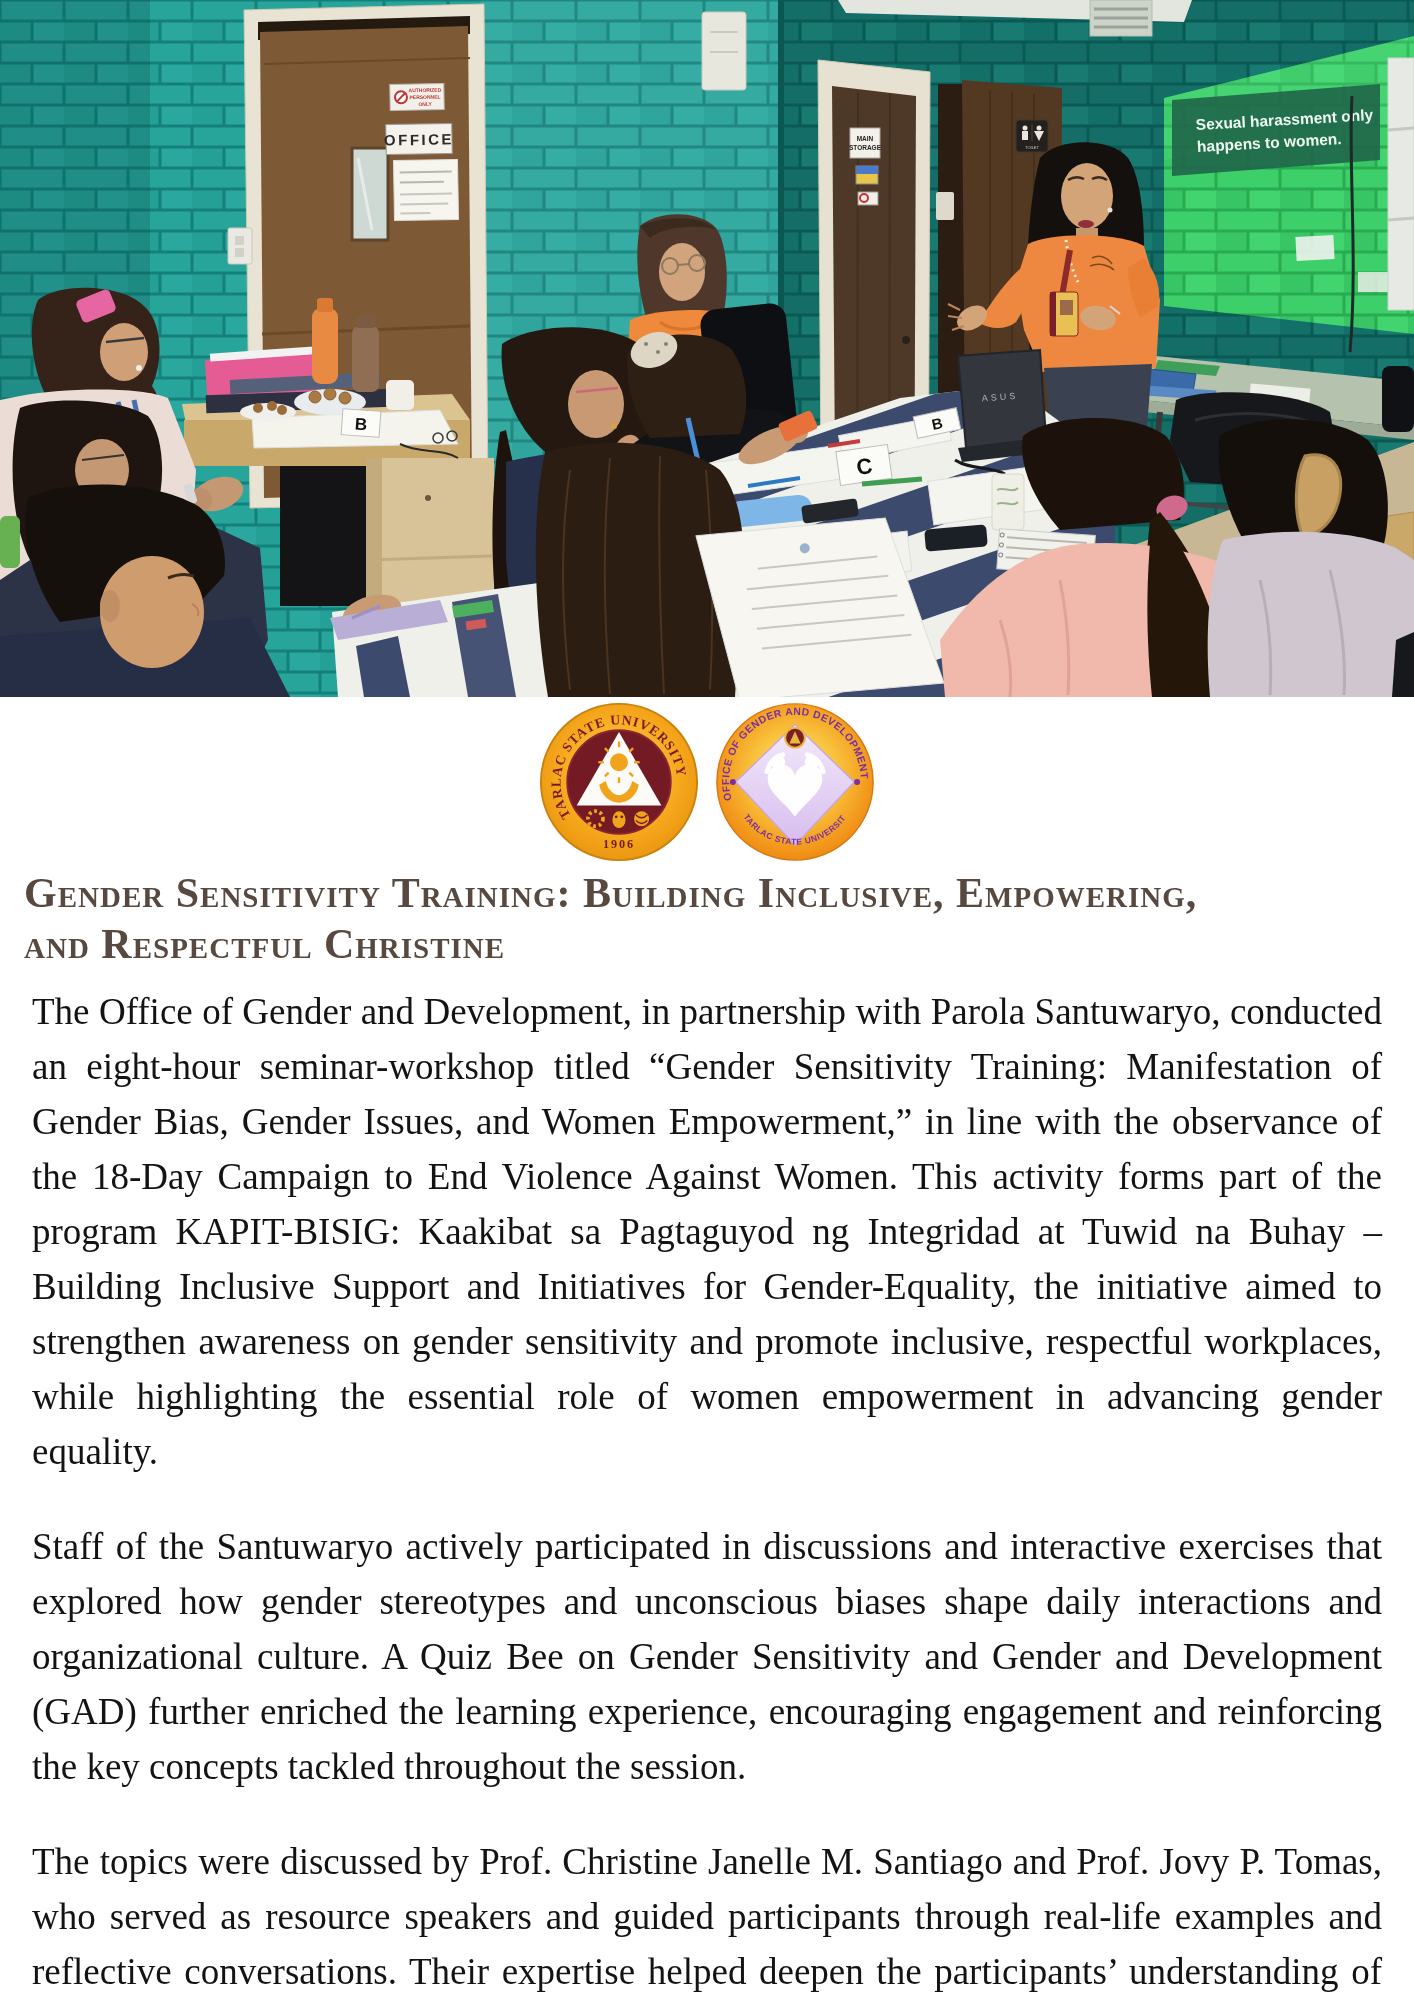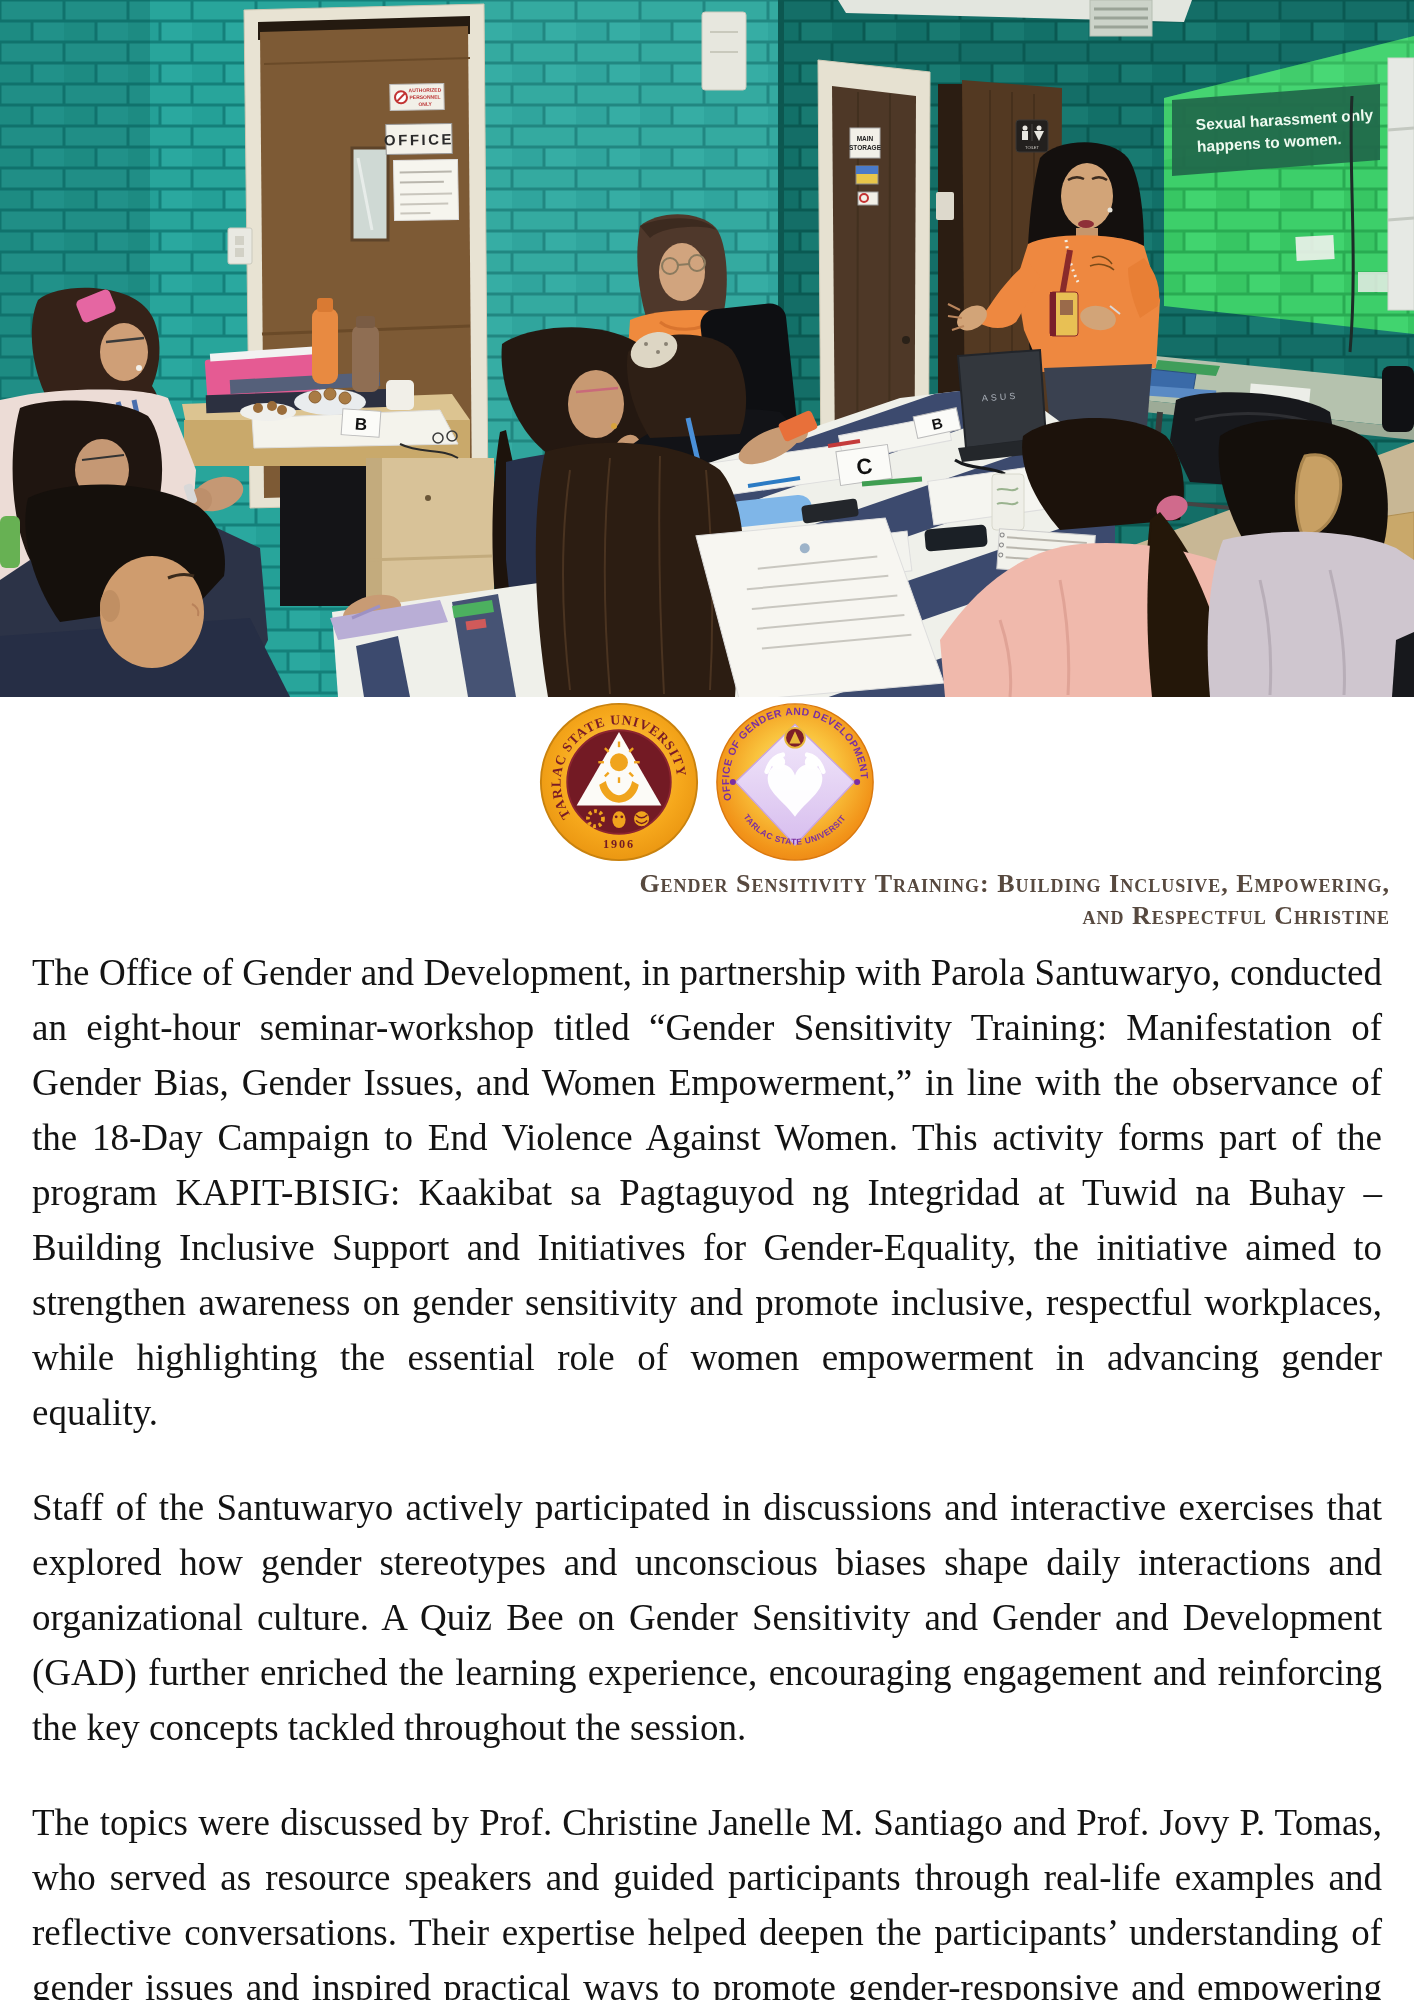--- a/index.html
+++ b/index.html
@@ -1,21 +1,21 @@
 <!DOCTYPE html>
 <html><head>
 <meta charset="utf-8">
 <style>
   html,body{margin:0;padding:0;background:#ffffff;}
   .page{position:relative;width:1414px;height:2000px;background:#fff;overflow:hidden;
         font-family:"Liberation Serif",serif;}
   .photo-wrap{width:1414px;height:697px;overflow:hidden;line-height:0;}
   .logos-row{display:flex;justify-content:center;align-items:center;gap:16px;margin-top:5px;height:160px;}
-  .title{margin:6px 24px 13px;text-align:right;font-family:"Liberation Serif",serif;
-         font-variant:small-caps;font-weight:700;font-size:26px;line-height:1.22;
+  .title{margin:6px 24px 13px;text-align:left;font-family:"Liberation Serif",serif;
+         font-variant:small-caps;font-weight:700;font-size:42px;line-height:1.22;
          color:#57493f;letter-spacing:1px;}
   .title div{white-space:nowrap;}
   .article{padding:0 32px;font-size:37px;line-height:55px;color:#131313;
            text-align:justify;font-family:"Liberation Serif",serif;}
   .article p{margin:0 0 40px 0;}
   .article p:first-child{margin-top:14px;}
   svg text{font-family:"Liberation Sans",sans-serif;}
   .seal-text{font-family:"Liberation Serif",serif;}
 </style>
 </head>

